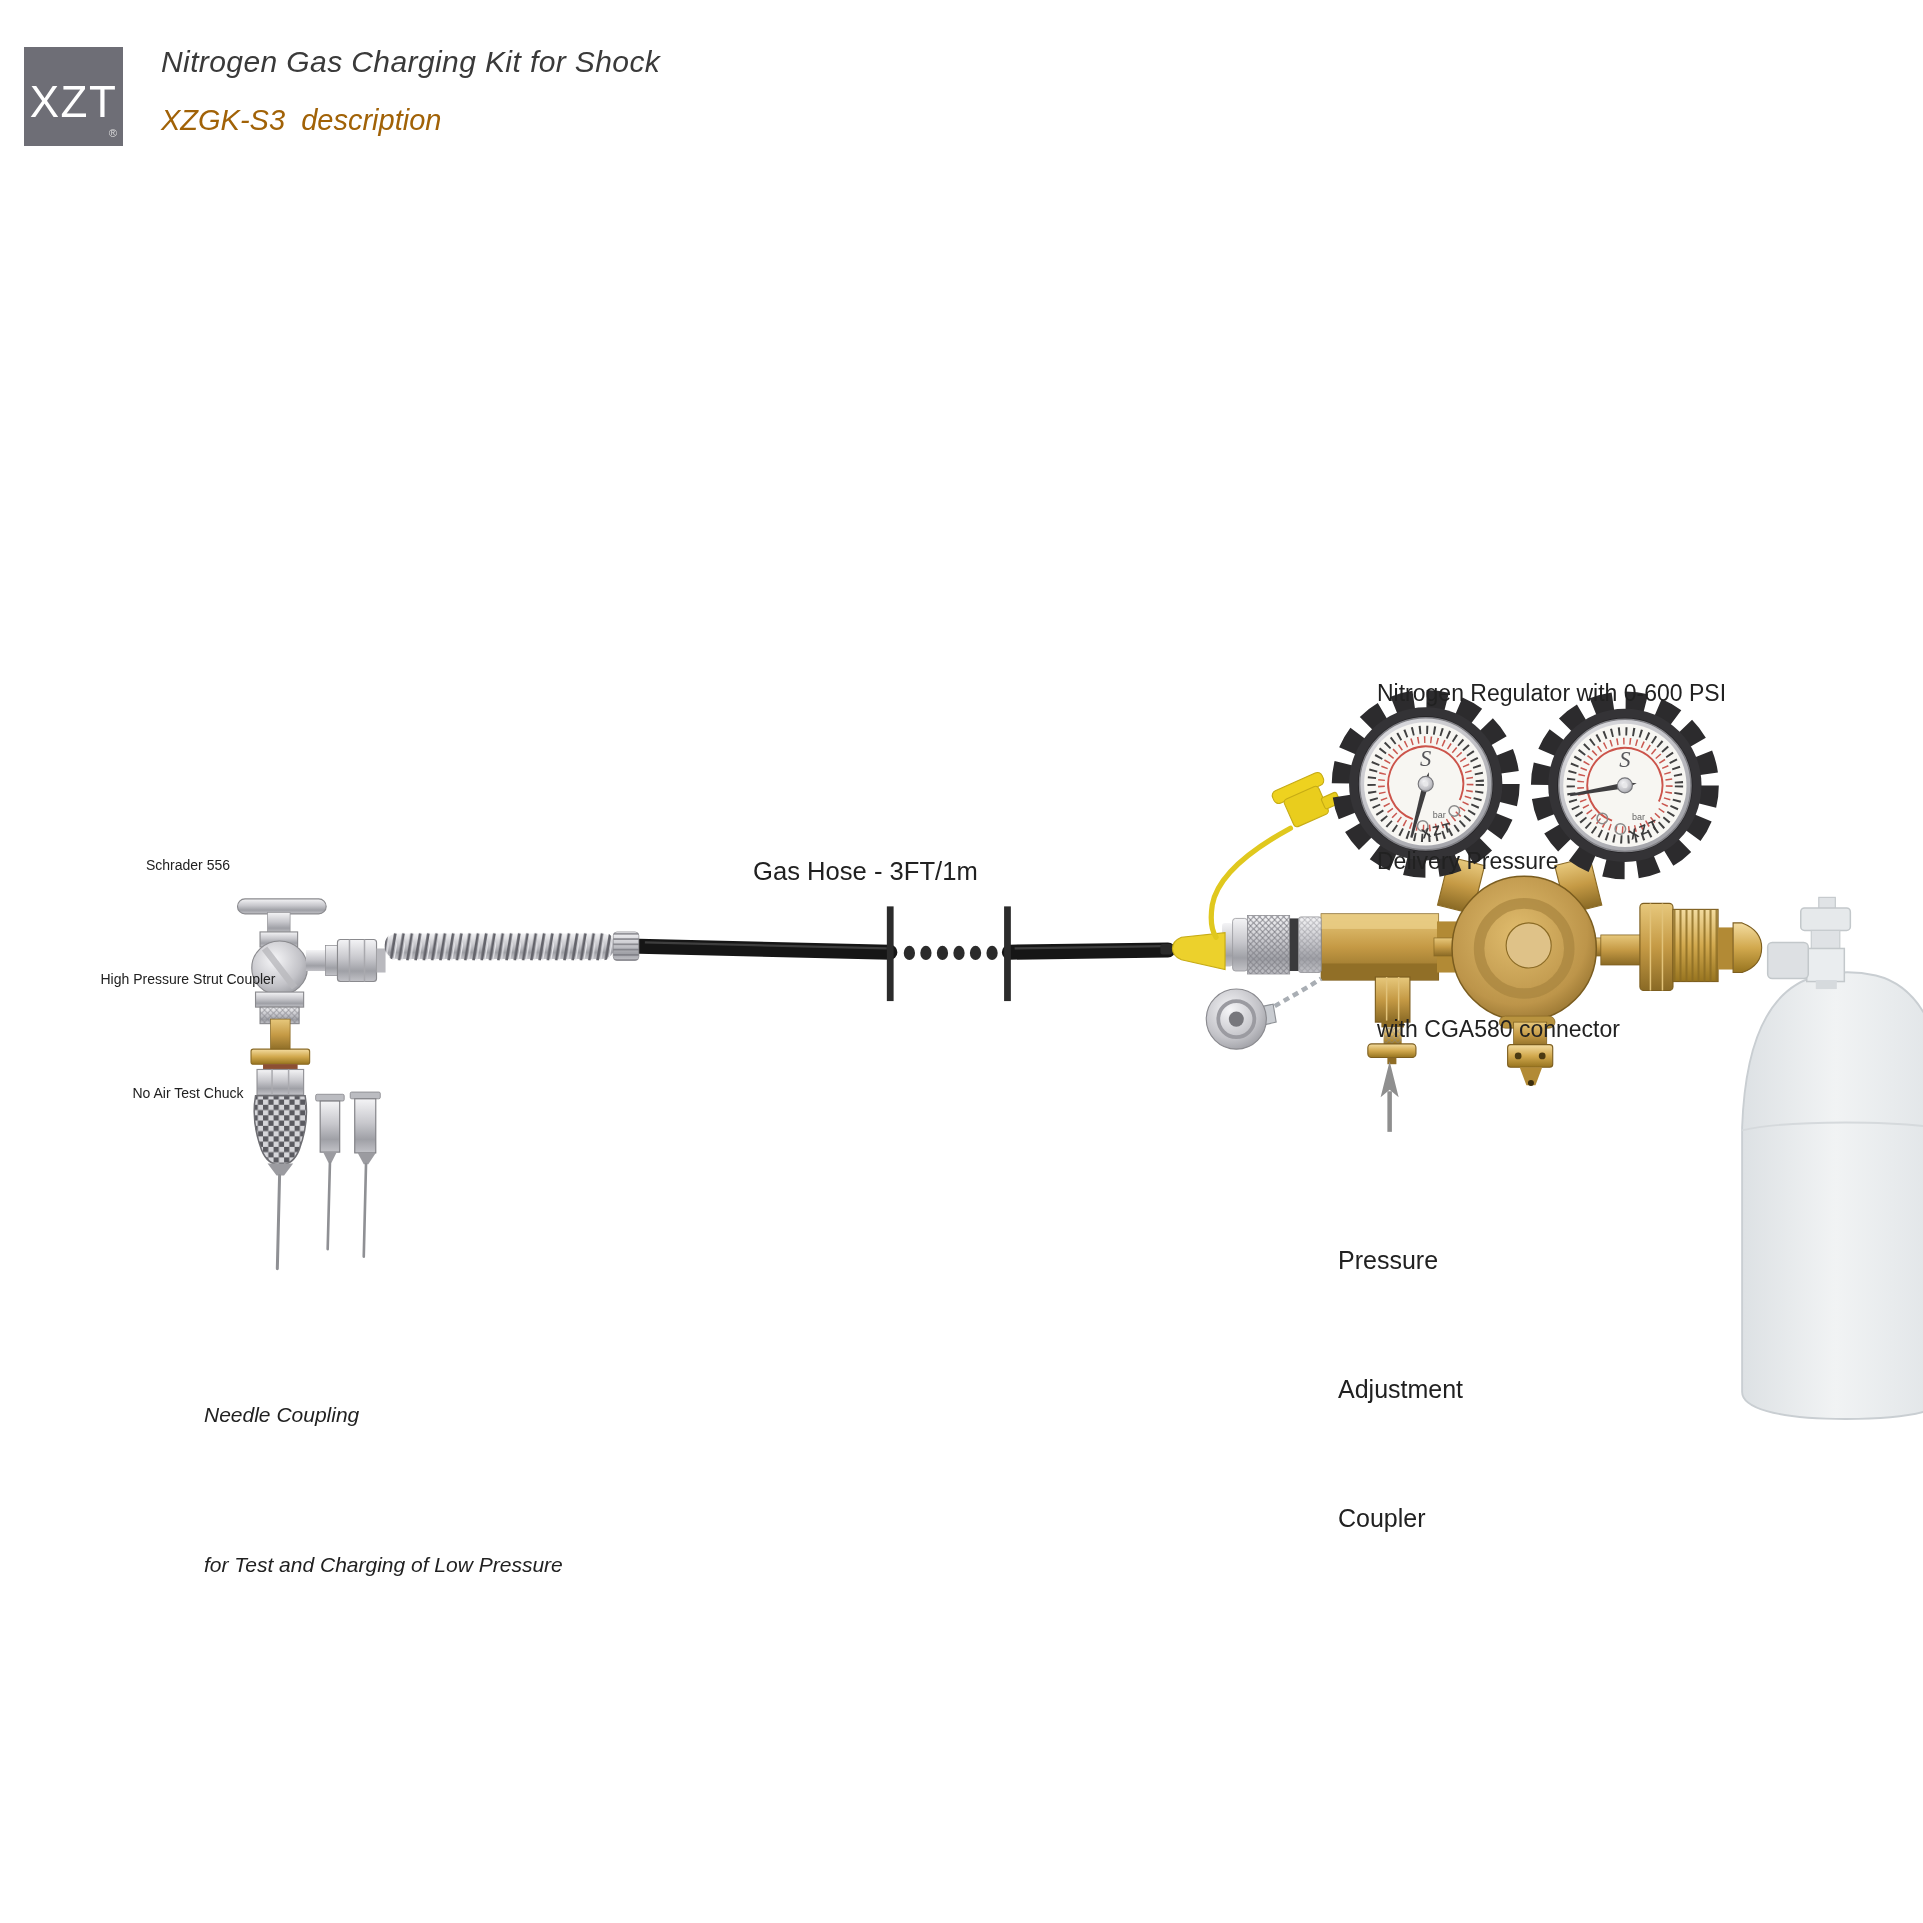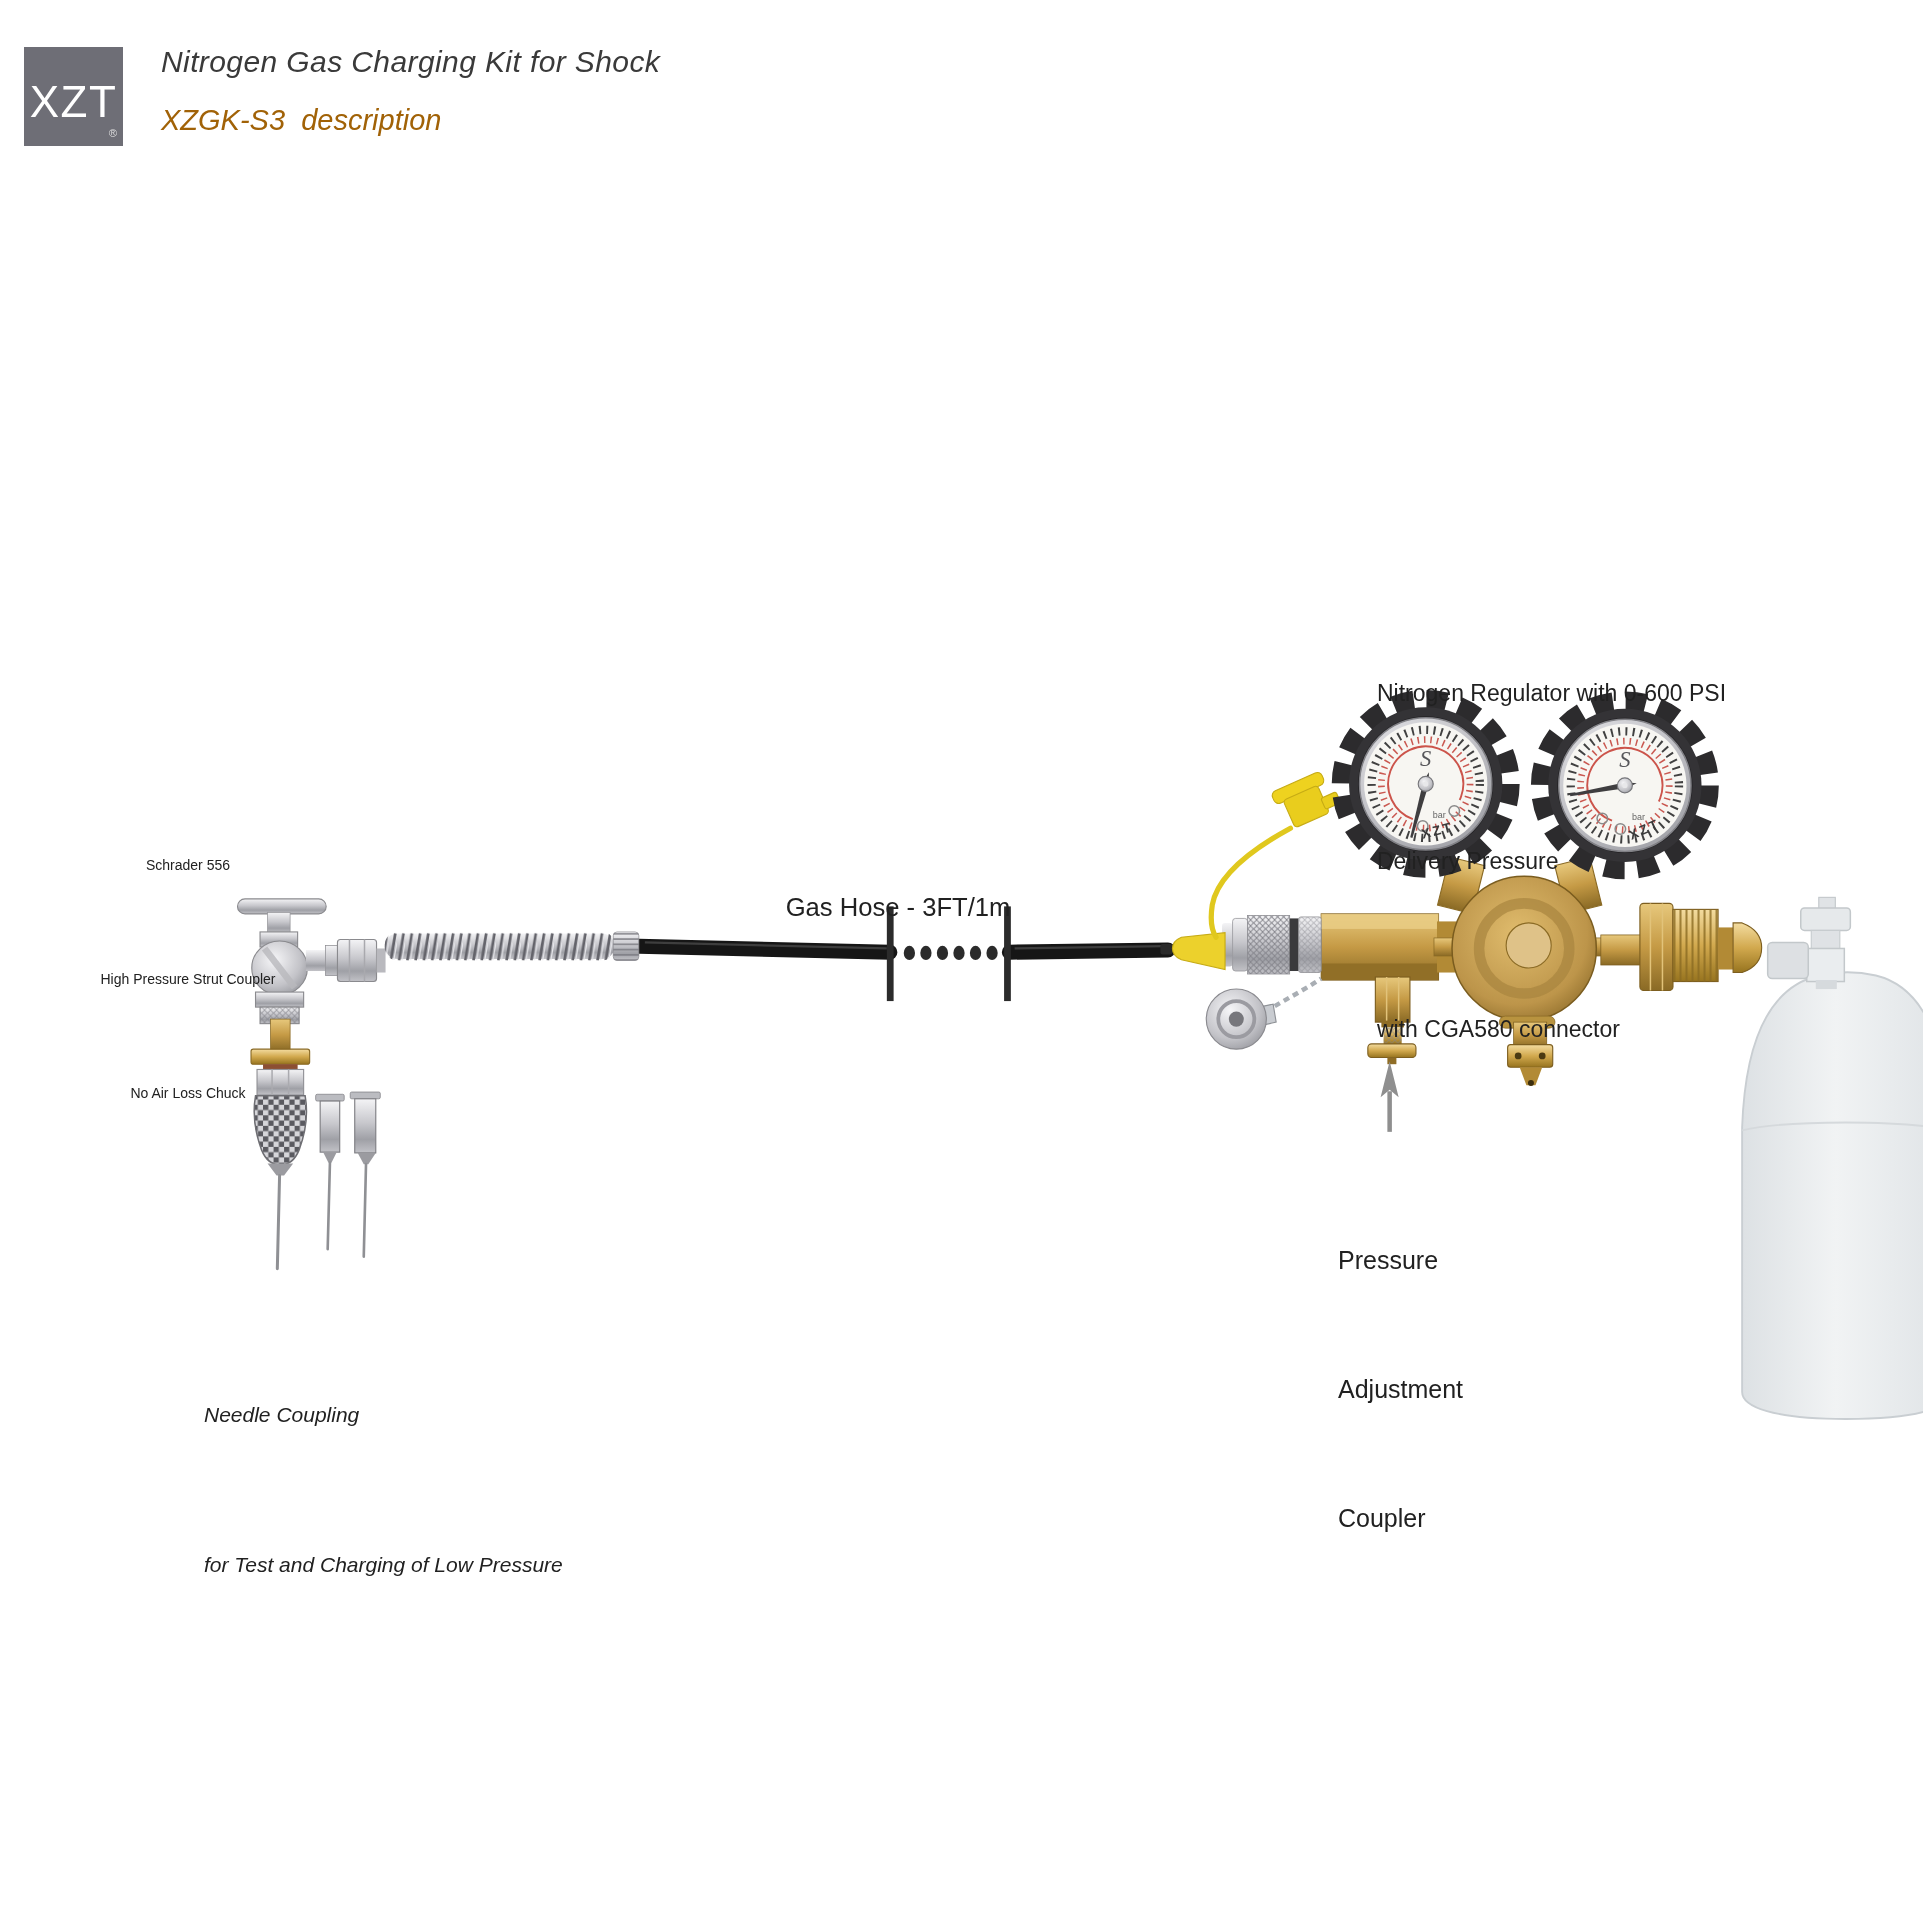--- a/index.html
+++ b/index.html
@@ -7,21 +7,21 @@
           font-family:"Liberation Sans",sans-serif;}
   .canvas svg{position:absolute;left:0;top:0;}
   .lbl{position:absolute;color:#212121;font-weight:normal;white-space:pre;}
   .logo-box{position:absolute;left:24px;top:47px;width:99px;height:99px;background:#6e6e76;
             display:flex;align-items:center;justify-content:center;}
   .logo-text{color:#ffffff;font-size:44px;font-weight:normal;letter-spacing:1.5px;margin-top:10.5px;}
   .logo-reg{position:absolute;right:6px;bottom:7.5px;color:#dddddd;font-size:11.3px;font-weight:normal;}
   .title1{left:161px;top:45px;font-size:30px;font-style:italic;color:#3a3a3a;letter-spacing:0.4px;}
   .title2{left:161px;top:104px;font-size:29px;font-style:italic;color:#a16207;}
   .coupler-lbl{left:45px;top:770px;width:286px;text-align:center;font-size:14px;line-height:38px;}
-  .hose-lbl{left:753px;top:857px;width:290px;text-align:center;font-size:25.6px;margin-top:36px;}
+  .hose-lbl{left:753px;top:857px;width:290px;text-align:left;font-size:25.6px;}
   .reg-lbl{left:1377px;top:553px;font-size:23px;line-height:56px;}
   .adj-lbl{left:1338px;top:1153px;font-size:25px;line-height:43px;}
   .needle-lbl{left:204px;top:1290px;font-size:21px;font-style:italic;line-height:50px;}
 </style>
 </head>
 <body>
 
 <div class="canvas">
 
   <svg viewBox="0 0 2560 2560" width="1924" height="1924">
@@ -296,21 +296,21 @@
     <span class="logo-text">XZT</span>
     <span class="logo-reg">®</span>
   </div>
 
   <div class="lbl title1">Nitrogen Gas Charging Kit for Shock</div>
   <div class="lbl title2">XZGK-S3  description</div>
 
   <div class="lbl coupler-lbl">
     <div>Schrader 556</div>
     <div>High Pressure Strut Coupler</div>
-    <div>No Air Loss Chuck</div>
+    <div>No Air Test Chuck</div>
   </div>
 
   <div class="lbl hose-lbl">Gas Hose - 3FT/1m</div>
 
   <div class="lbl reg-lbl">
     <div>Nitrogen Regulator with 0-600 PSI</div>
     <div>Delivery Pressure</div>
     <div>with CGA580 connector</div>
   </div>
 

